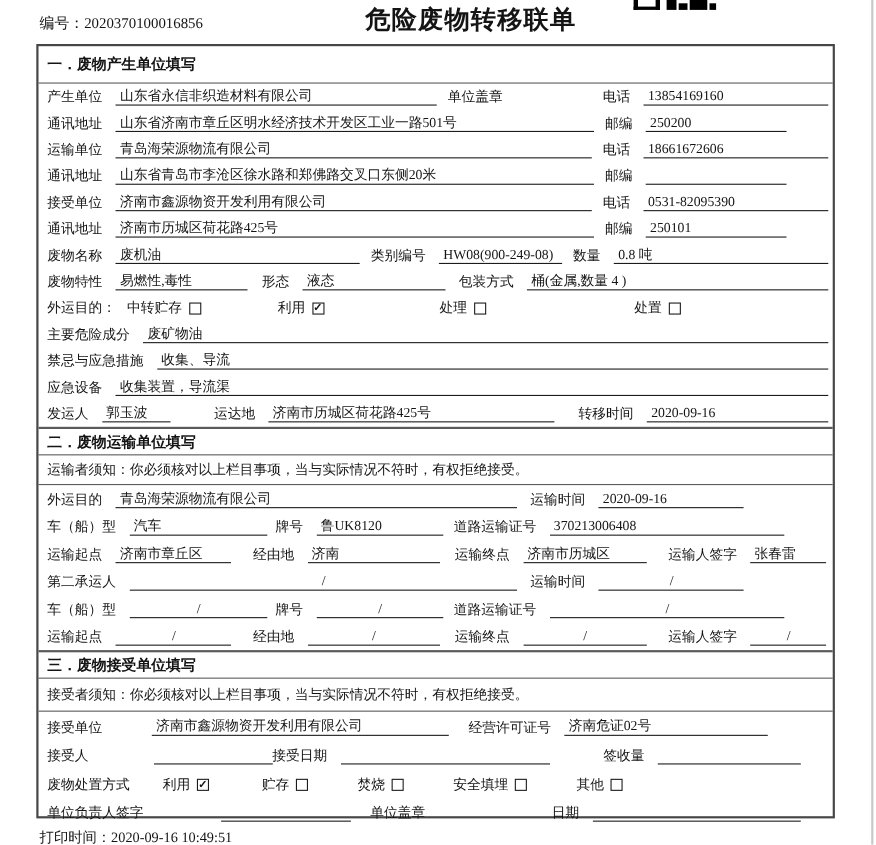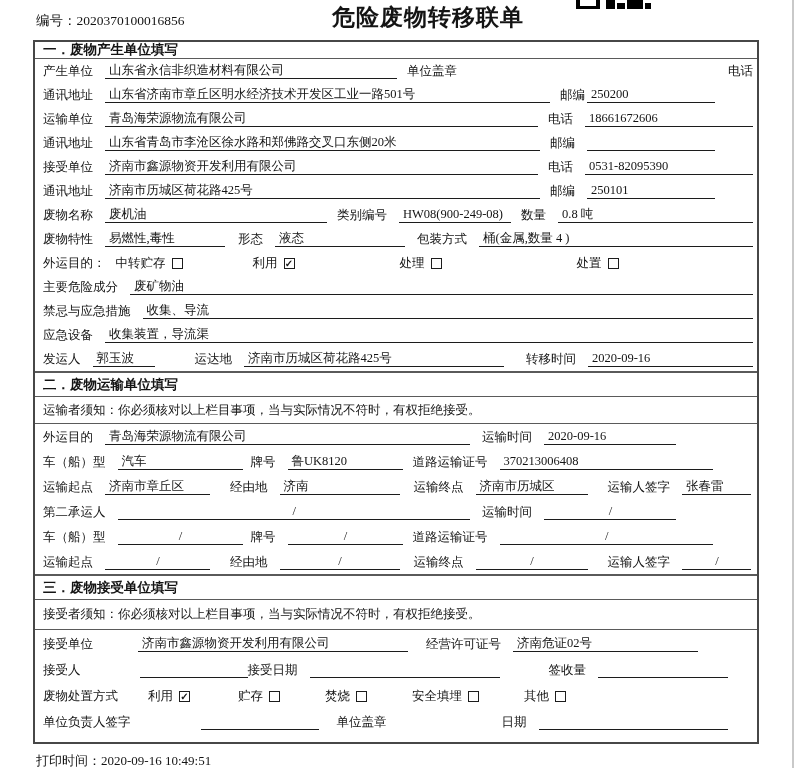--- a/index.html
+++ b/index.html
@@ -21,21 +21,21 @@
   .qr .q2 { left: 30px; top: 0; width: 9px; height: 9px; }
   .qr .q3 { left: 41px; top: 3px; width: 8px; height: 6px; }
   .qr .q4 { left: 51px; top: 0; width: 16px; height: 9px; }
   .qr .q5 { left: 69px; top: 3px; width: 6px; height: 6px; }
 
   .form { position: absolute; left: 33px; top: 40px; width: 726px; height: 704px;
           border: 2px solid #474747; background: #fff; }
   .sec-h {
     font-family: "Liberation Sans", "DejaVu Sans", sans-serif; font-weight: bold;
     font-size: 13.5px; padding-left: 8px; display: flex; align-items: center;
-    border-bottom: 1px solid #5a5a5a; height: 17px;
+    border-bottom: 1px solid #5a5a5a; height: 34px;
   }
   .sec-h.s2, .sec-h.s3 { border-top: 2px solid #5a5a5a; height: 26px; }
   .notice { display: flex; align-items: center; padding-left: 8px; font-size: 12.5px;
             border-bottom: 1px solid #5a5a5a; }
   .n2 { height: 27px; } .n3 { height: 30px; }
   .row { display: flex; align-items: flex-end; padding: 0 4px 4px 8px; font-size: 12.5px; }
   .row > span { line-height: 15px; }
   .r24 { height: 24px; } .r25 { height: 25px; } .r26 { height: 26px; }
   .lb { white-space: nowrap; }
   .u { border-bottom: 1px solid #1c1c1c; white-space: nowrap; padding: 0 3px 0 4px; }
@@ -65,27 +65,28 @@
 
 <div class="form">
 
   <div class="sec-h s1">一．废物产生单位填写</div>
 
   <div class="row r24">
     <span class="lb">产生单位</span>
     <span class="u" style="width:292px;margin-left:12px">山东省永信非织造材料有限公司</span>
     <span class="lb" style="margin-left:10px">单位盖章</span>
     <span class="lb" style="margin-left:auto">电话</span>
+    <span class="u" style="width:168px;margin-left:12px">13854169160</span>
   </div>
 
   <div class="row r24">
     <span class="lb">通讯地址</span>
     <span class="u fill" style="margin-left:12px;margin-right:10px">山东省济南市章丘区明水经济技术开发区工业一路501号</span>
     <span class="lb">邮编</span>
-    <span class="u" style="width:128px;margin-left:2px;margin-right:38px">250200</span>
+    <span class="u" style="width:128px;margin-left:12px;margin-right:38px">250200</span>
   </div>
 
   <div class="row r24">
     <span class="lb">运输单位</span>
     <span class="u fill" style="margin-left:12px;margin-right:10px">青岛海荣源物流有限公司</span>
     <span class="lb">电话</span>
     <span class="u" style="width:168px;margin-left:12px">18661672606</span>
   </div>
 
   <div class="row r24">

